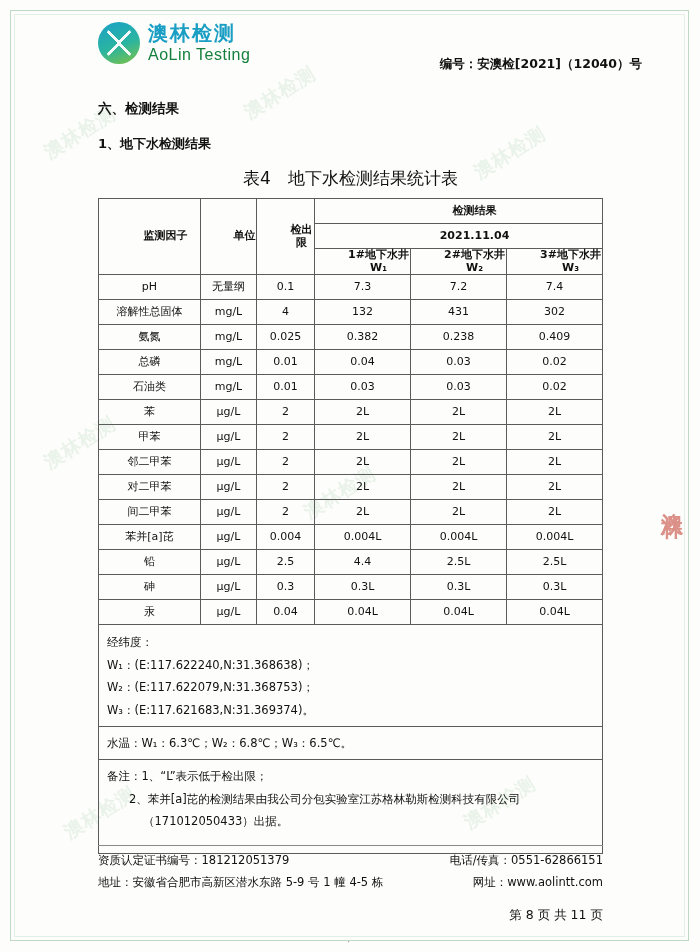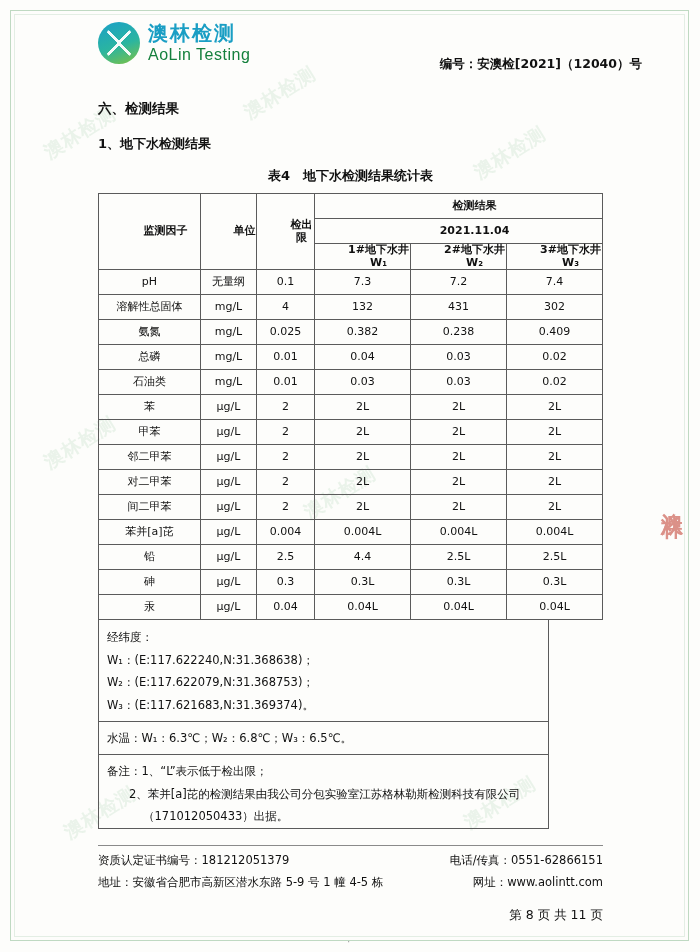--- a/index.html
+++ b/index.html
@@ -127,22 +127,22 @@
     margin: 0 0 17px 0;
   }
   .sub-title {
     font-size: 13px;
     font-weight: bold;
     font-family: "DejaVu Sans", sans-serif;
     margin: 0 0 14px 0;
   }
   .tbl-caption {
     text-align: center;
-    font-size: 13px;
-    font-weight: bold;
+    font-size: 17px;
+    font-weight: normal;
     font-family: "DejaVu Sans", sans-serif;
     margin: 0 0 8px 0;
   }
 
   table.main {
     border-collapse: collapse;
     width: 505px;
     table-layout: fixed;
     font-family: "DejaVu Sans", sans-serif;
   }
@@ -164,27 +164,27 @@
   .col-b { width: 56px; }
   .col-c { width: 58px; }
   .col-d { width: 96px; }
   .th-res { height: 22px; }
   .th-date { height: 22px; }
   .th-well { height: 30px; }
   td.first-col { font-weight: normal; }
 
   
   .notes {
-    width: 451px;
+    width: 505px;
     border: 1px solid #5b5b5b;
     border-top: none;
     box-sizing: border-box;
     font-family: "DejaVu Sans", sans-serif;
     font-size: 11.5px;
-    padding: 6px 8px 0 8px;
+    padding: 6px 8px 20px 8px;
     line-height: 1.95;
   }
   .notes .line { white-space: nowrap; }
   .notes .hr {
     border-top: 1px solid #5b5b5b;
     margin: 5px -8px 5px -8px;
   }
   .notes .indent { padding-left: 22px; }
   .notes .indent2 { padding-left: 36px; }
 

